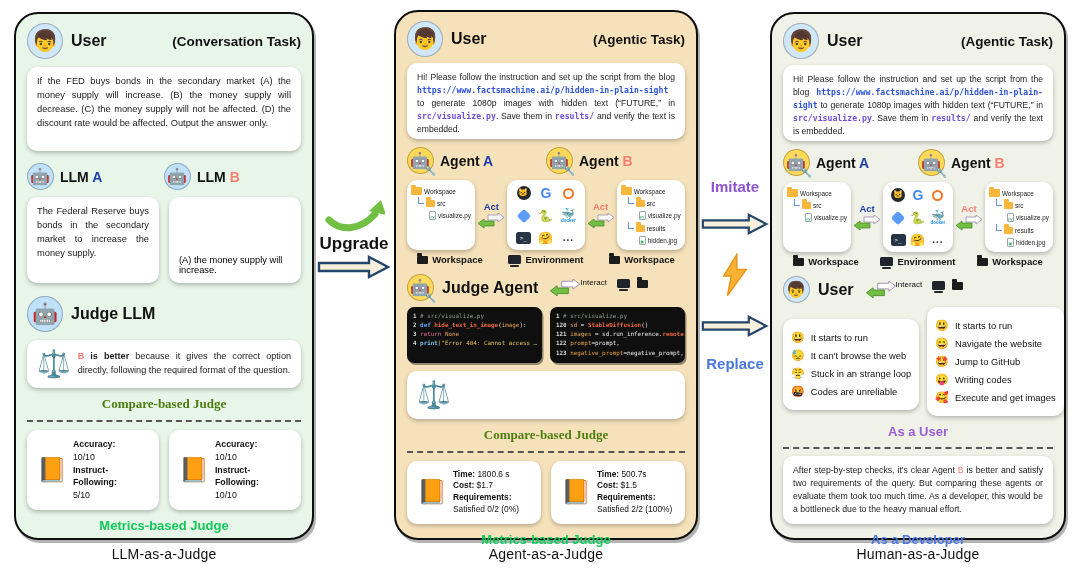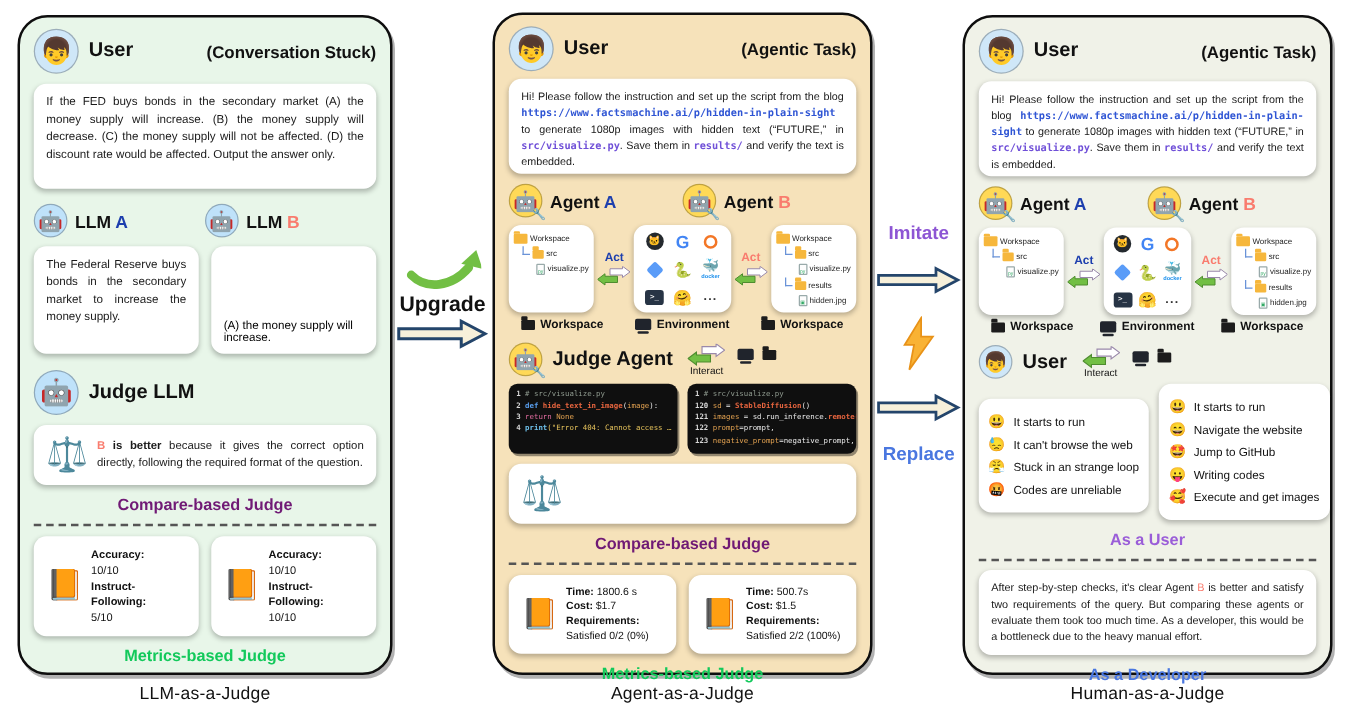--- a/index.html
+++ b/index.html
@@ -41,21 +41,21 @@
   .p1-llm-row { margin-top:12px; display:flex; }
   .p1-llm-row .hdr { flex:1; gap:6px; }
   .p1-answers { margin-top:7px; display:flex; gap:10px; }
   .p1-answers .white-box { flex:1; font-size:9.3px; min-height:86px; }
   .ans-b { display:flex; align-items:flex-end; }
   .p1-judge-hdr { margin-top:13px; }
   .judge-box { margin-top:8px; display:flex; gap:7px; align-items:center; }
   .judge-box .scales { font-size:27px; flex:0 0 auto; }
   .judge-box .jt { font-size:9.1px; }
   .section-label { text-align:center; font-weight:bold; font-size:13px; margin-top:8px; }
-  .lab-orange { color:#701a75; } .lab-green { color:#12c95b; }
+  .lab-orange { color:#4d7c0f;font-family:Liberation Serif, serif; } .lab-green { color:#12c95b; }
   .lab-purple { color:#9a5dd8; } .lab-blue { color:#4a77e0; }
   .dash { border-top:2px dashed #555; margin-top:8px; }
   .metric-row { margin-top:8px; display:flex; gap:10px; }
   .metric-box { flex:1; display:flex; gap:6px; align-items:center; }
   .metric-box .book { font-size:24px; flex:0 0 auto; }
   .metric-text { font-size:8.8px; line-height:1.45; color:#111; }
 
   
   .task-box { margin-top:6px; font-size:8.6px; min-height:76px; }
   .mono { font-family:"DejaVu Sans Mono", monospace; font-weight:bold; font-size:8.2px; }
@@ -79,21 +79,21 @@
   .folder-dark, .folder-dark::before { background:#1c1c1c; }
   .file-ic { width:7px; height:9px; background:#fdfdfd; border:1px solid #9aa; border-radius:1px; position:relative; flex:0 0 auto; font-size:4px; color:#3a6; display:flex; align-items:flex-end; justify-content:center; }
   .cap-row { margin-top:4px; display:flex; align-items:center; }
   .cap { display:flex; align-items:center; gap:4px; font-weight:bold; font-size:9.5px; color:#111; justify-content:center; }
   .cap-ws { width:86px; } .cap-env { flex:1; } 
   .pc-ic { width:13px; height:9px; background:#20242c; border-radius:1.5px; position:relative; flex:0 0 auto; }
   .pc-ic::after { content:""; position:absolute; left:2px; right:2px; bottom:-3px; height:2px; background:#20242c; border-radius:1px; }
 
   
   .interact-row { margin-top:9px; display:flex; align-items:center; gap:8px; }
-  .interact-grp { display:flex; flex-direction:column; align-items:center; margin-left:4px; }
+  .interact-grp { display:flex; flex-direction:row; align-items:flex-start; margin-left:4px; }
   .interact-lbl { font-size:8px; color:#111; margin-top:-1px; }
   .tool-ics { display:flex; align-items:center; gap:7px; margin-left:2px; padding-bottom:8px; }
 
   
   .code-row { margin-top:6px; display:flex; gap:8px; }
   .codeblock { flex:1; background:#0f0f0f; border-radius:7px; box-shadow:1.5px 2px 0 rgba(0,0,0,.4);
                padding:5px 6px; font-family:"DejaVu Sans Mono", monospace; font-size:5.9px; line-height:1.55; overflow:hidden; white-space:nowrap; }
   .c-nm { color:#d8d8d8; font-weight:bold; } .c-cm { color:#8f9a8f; } .c-kw { color:#5aa0f0; font-weight:bold; }
   .c-kwb{ color:#6fc1ea; font-weight:bold; } .c-fn { color:#e8653f; font-weight:bold; }
   .c-pl { color:#e8e8e8; } .c-rt { color:#e06c9f; } .c-vl { color:#e0a050; } .c-st { color:#e6c35c; }
@@ -131,21 +131,21 @@
 </style>
 </head>
 <body>
 
 <div id="stage">
 
   <div class="panel panel-1">
     <div class="hdr">
       <span class="avatar av-lg av-user">👦</span>
       <span class="hdr-name">User</span>
-      <span class="hdr-tag">(Conversation Stuck)</span>
+      <span class="hdr-tag">(Conversation Task)</span>
     </div>
     <div class="white-box p1-question jtext">If the FED buys bonds in the secondary market (A) the money supply will increase. (B) the money supply will decrease. (C) the money supply will not be affected. (D) the discount rate would be affected. Output the answer only.</div>
     <div class="p1-llm-row">
       <div class="hdr">
         <span class="avatar av-md av-llm">🤖</span>
         <span class="sub-name"><span>LLM</span> <span class="letter-a">A</span></span>
       </div>
       <div class="hdr">
         <span class="avatar av-md av-llm">🤖</span>
         <span class="sub-name"><span>LLM</span> <span class="letter-b">B</span></span>

